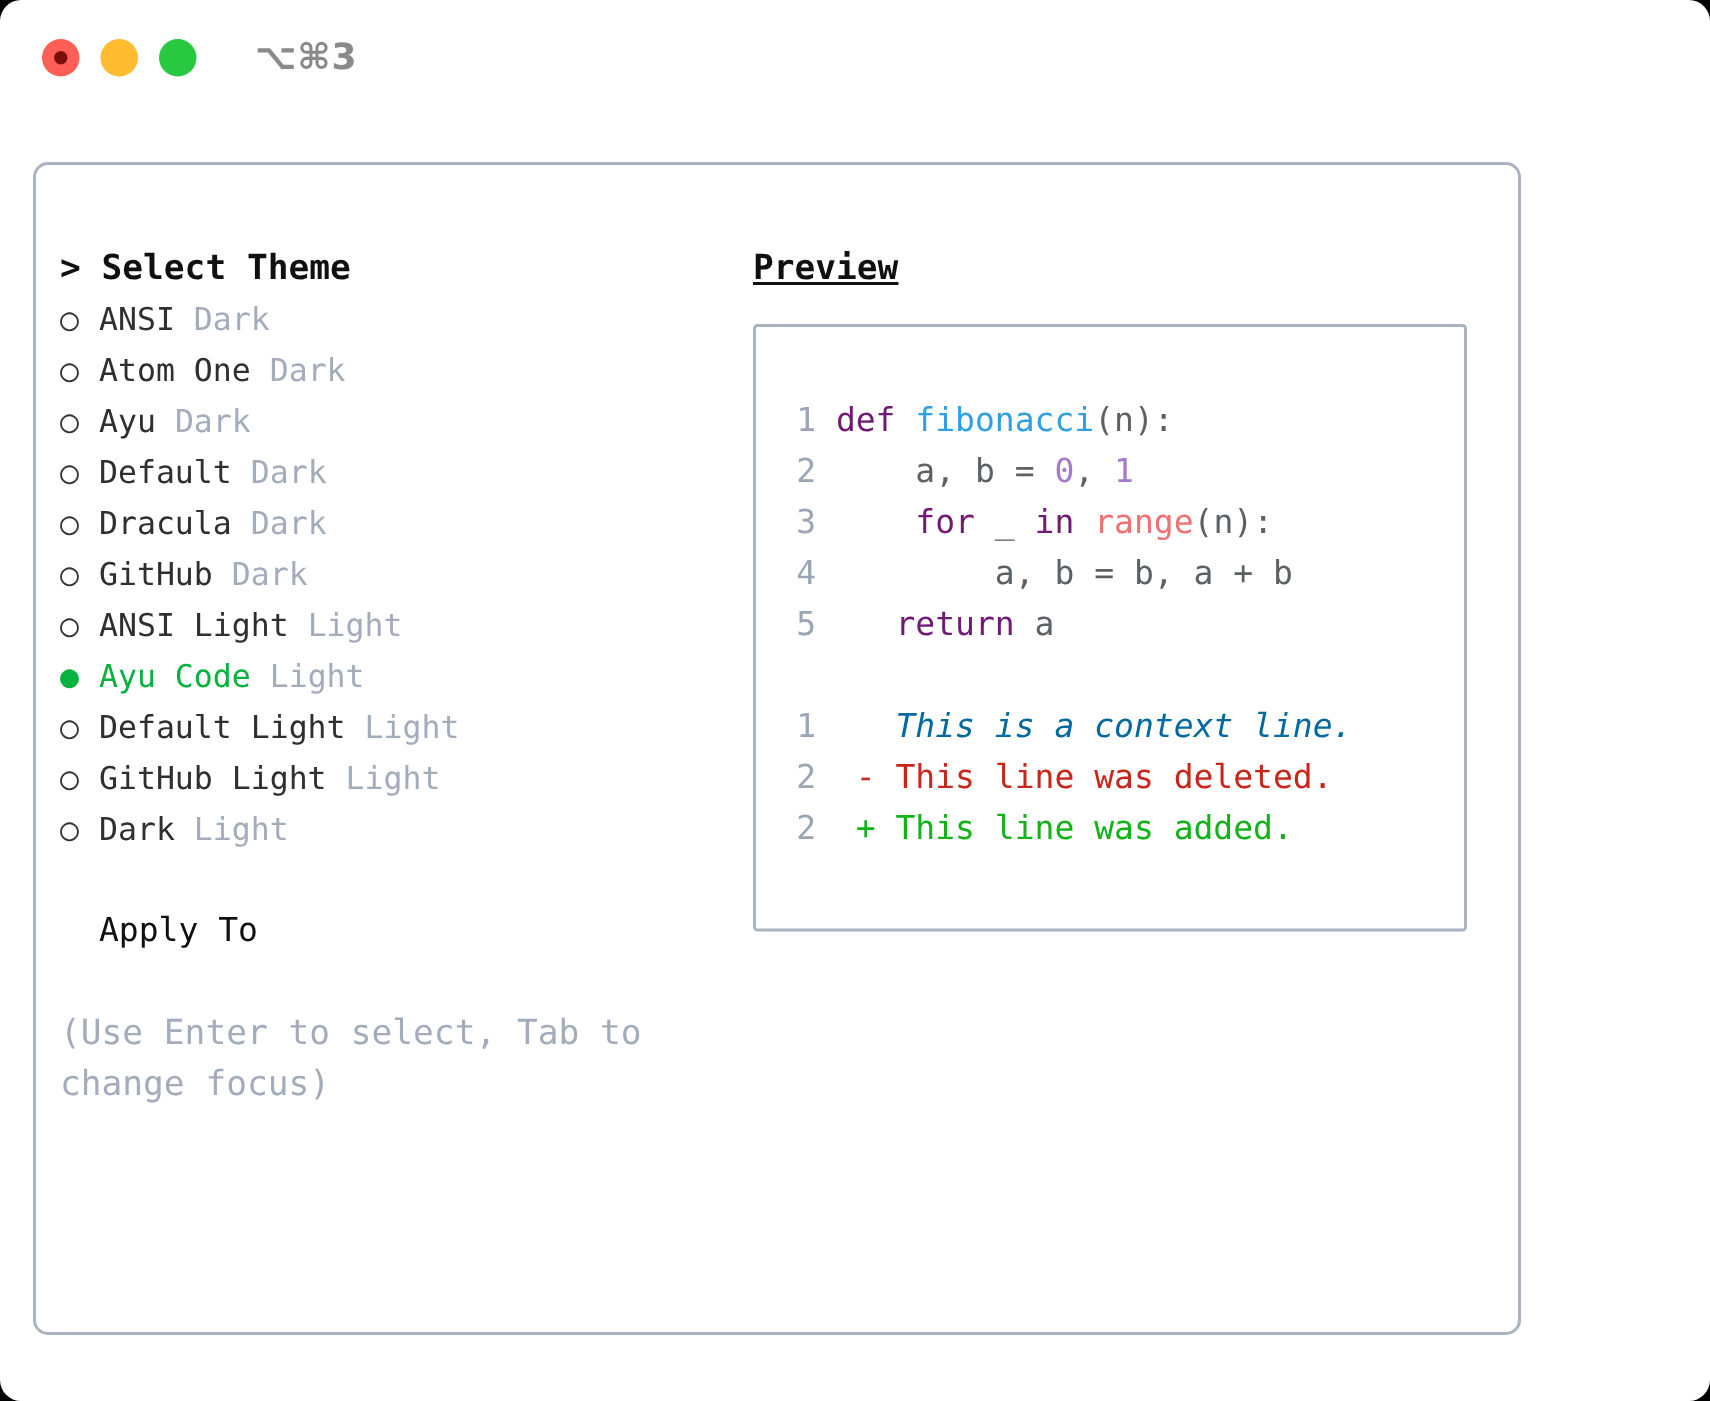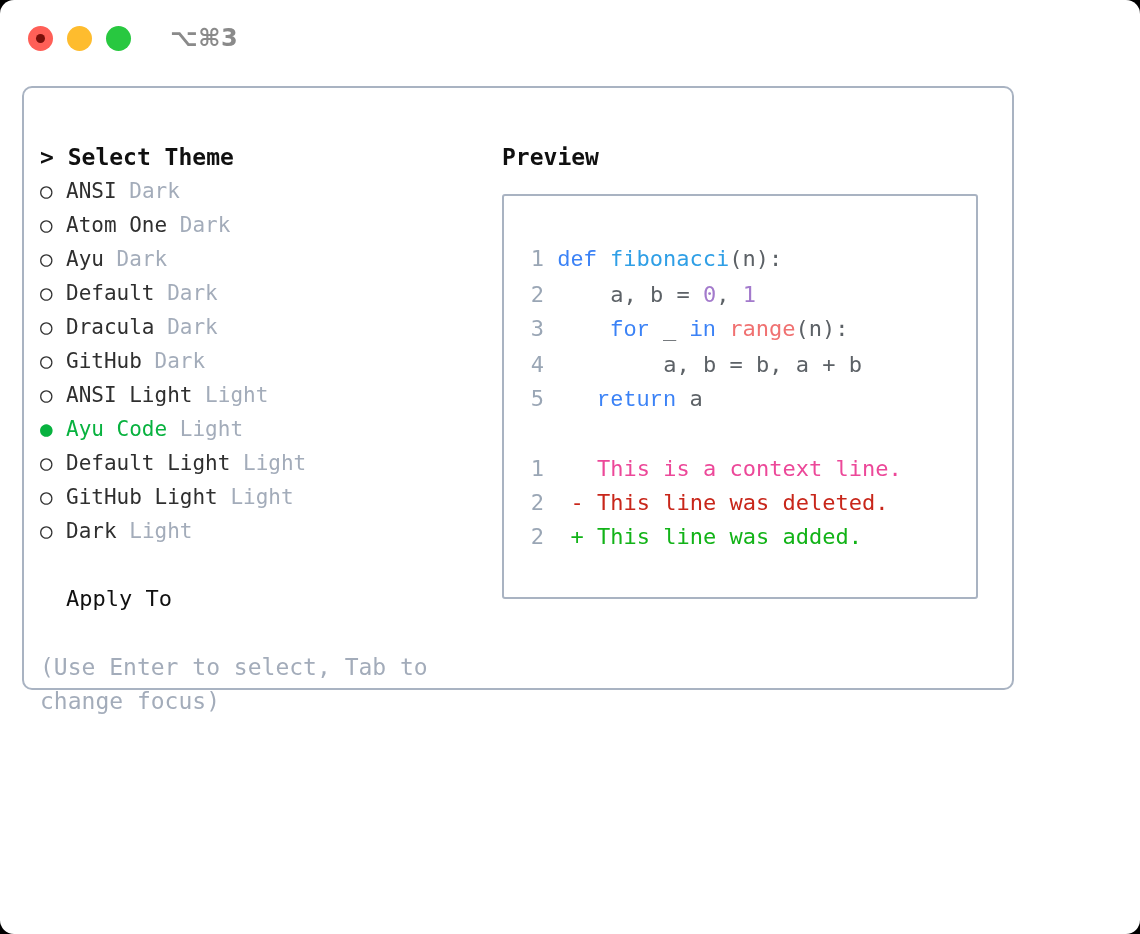--- a/index.html
+++ b/index.html
@@ -70,23 +70,23 @@
     font-weight: 700;
     color: #8a8a8a;
     letter-spacing: 0.5px;
     line-height: 28px;
   }
 
   
   .panel {
     position: absolute;
     left: 22px;
-    top: 86px;
+    top: 108px;
     width: 992px;
-    height: 604px;
+    height: 782px;
     border: 2px solid #a9b3c2;
     border-radius: 10px;
     box-sizing: border-box;
     background: #ffffff;
   }
 
   
   .left-col {
     position: absolute;
     left: 16px;
@@ -145,20 +145,21 @@
     position: absolute;
     left: 478px;
     top: 52px;
     width: 500px;
   }
   .preview-head {
     font-size: 23px;
     line-height: 34px;
     font-weight: 700;
     color: #101010;
+    text-decoration: underline;
   }
   .preview-box {
     margin-top: 20px;
     width: 476px;
     height: 405px;
     border: 2px solid #a9b3c2;
     border-radius: 3px;
     box-sizing: border-box;
     background: #ffffff;
     position: relative;
@@ -177,28 +178,28 @@
   }
   .ln {
     display: inline-block;
     width: 28px;
     text-align: right;
     color: #9aa6b5;
   }
   .gap { height: 34px; }
 
   
-  .kw    { color: #3b82f6; font-family: Liberation Mono, monospace; }
+  .kw    { color: #701a75; }
   .fn    { color: #2f9fe6; }
   .num   { color: #a37acc; }
   .bi    { color: #f07171; }
   .punc  { color: #5c6166; }
   .var   { color: #5c6166; margin-top: 17px; }
 
-  .d-ctx { color: #ec4899; }
+  .d-ctx { color: #0369a1; font-style: italic; }
   .d-del { color: #c8261a; }
   .d-add { color: #12b318; margin-top: 26px; }
 </style>
 </head>
 <body>
 
 <div class="window">
 
   <div class="titlebar">
     <div class="traffic">

